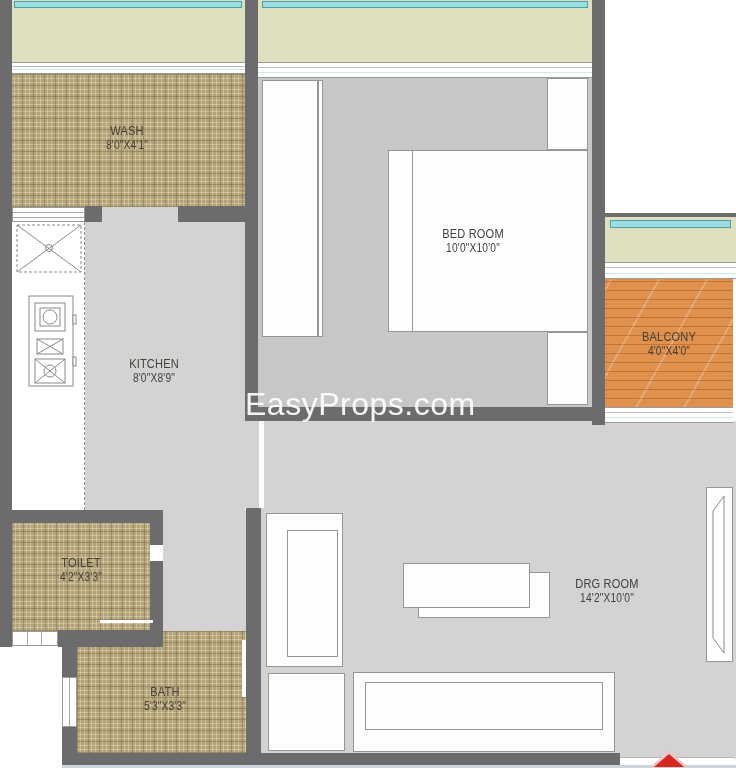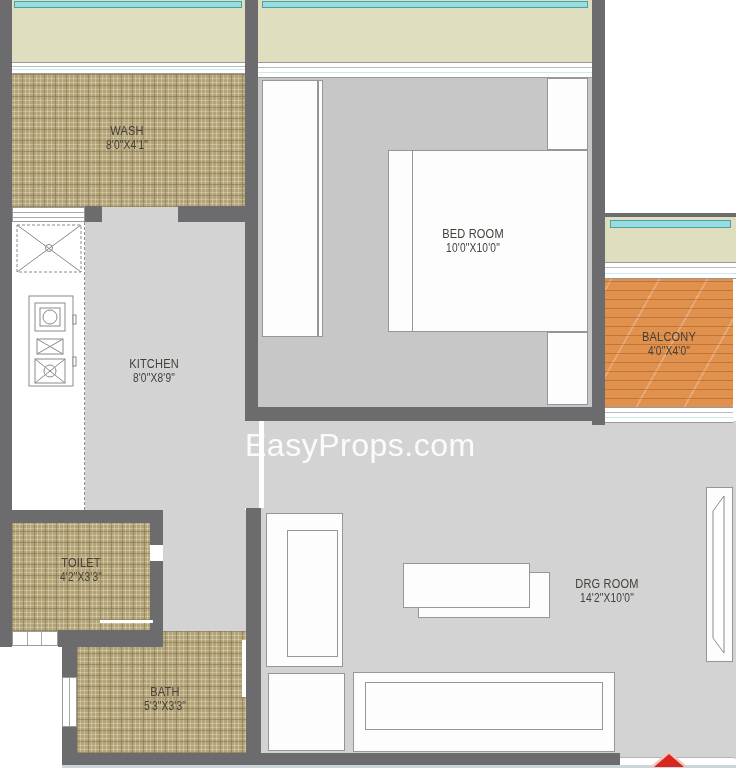--- a/index.html
+++ b/index.html
@@ -167,15 +167,15 @@
   </div>
   <div class="label" style="left:165px;top:699px;">
     <div>BATH</div>
     <div class="dims">5'3"X3'3"</div>
   </div>
   <div class="label" style="left:607px;top:591px;">
     <div>DRG ROOM</div>
     <div class="dims">14'2"X10'0"</div>
   </div>
 
-  <div class="watermark" style="left:245px;top:386px;margin-top:41px;">EasyProps.com</div>
+  <div class="watermark" style="left:245px;top:386px;">EasyProps.com</div>
 
 </div>
 
 </body></html>

